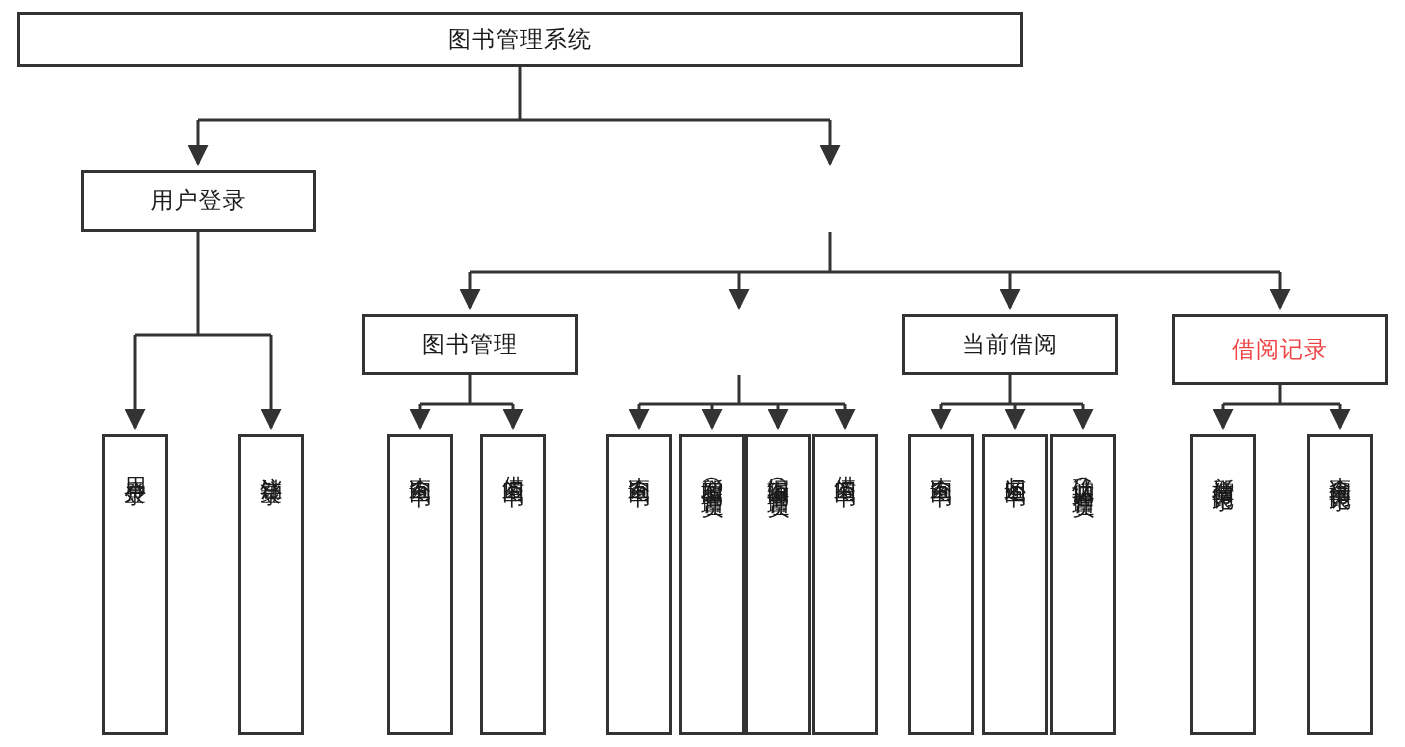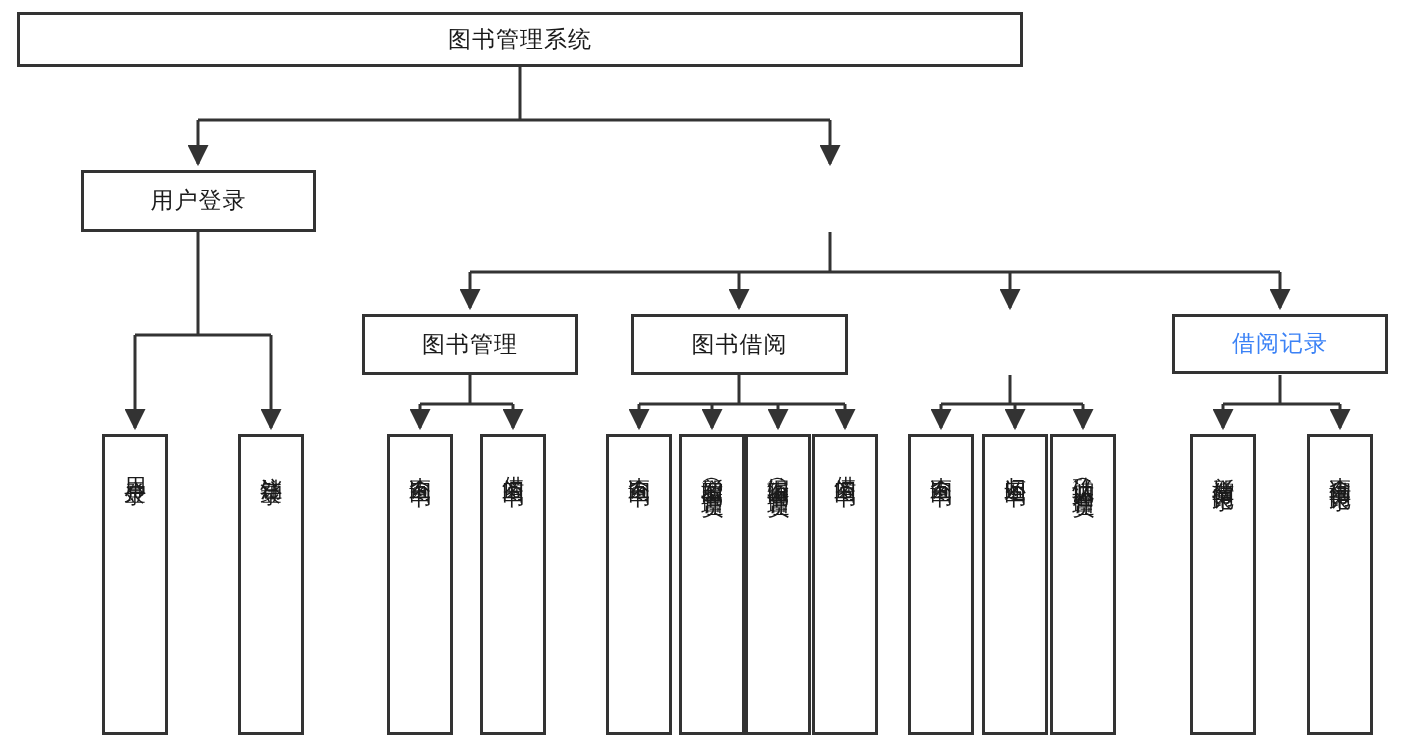--- a/index.html
+++ b/index.html
@@ -127,24 +127,24 @@
     <span>图书管理系统</span>
   </div>
 
   <div class="node horiz" style="left: 81px; top: 170px; width: 235px; height: 62px; border-color: rgb(51, 51, 51); background: rgb(255, 255, 255); color: rgb(26, 26, 26);">
     <span>用户登录</span>
   </div>
 
   <div class="node horiz" style="left: 362px; top: 314px; width: 216px; height: 61px; border-color: rgb(51, 51, 51); background: rgb(255, 255, 255); color: rgb(26, 26, 26);">
     <span>图书管理</span>
   </div>
-  <div class="node horiz" style="left: 631px; top: 314px; width: 217px; height: 61px; border-color: rgb(51, 51, 51); background: rgb(255, 255, 255); color: rgb(26, 26, 26);">
-    <span>图书借阅</span>
+  <div class="node horiz" style="left: 902px; top: 314px; width: 216px; height: 61px; border-color: rgb(51, 51, 51); background: rgb(255, 255, 255); color: rgb(26, 26, 26);">
+    <span>当前借阅</span>
   </div>
-  <div class="node horiz" style="left: 1172px; top: 314px; width: 216px; height: 60px; border-color: rgb(51, 51, 51); background: rgb(255, 255, 255); color: #3b82f6;">
+  <div class="node horiz" style="left: 1172px; top: 314px; width: 216px; height: 71px; border-color: rgb(51, 51, 51); background: rgb(255, 255, 255); color: #ef4444;">
     <span>借阅记录</span>
   </div>
 
   <div class="node vert" style="left: 102px; top: 434px; width: 66px; height: 301px; border-color: rgb(51, 51, 51); background: rgb(255, 255, 255); color: rgb(26, 26, 26);">
     <span class="vert-label">用户登录</span>
   </div>
   <div class="node vert" style="left: 238px; top: 434px; width: 66px; height: 301px; border-color: rgb(51, 51, 51); background: rgb(255, 255, 255); color: rgb(26, 26, 26);">
     <span class="vert-label">注销登录</span>
   </div>
   <div class="node vert" style="left: 387px; top: 434px; width: 66px; height: 301px; border-color: rgb(51, 51, 51); background: rgb(255, 255, 255); color: rgb(26, 26, 26);">

